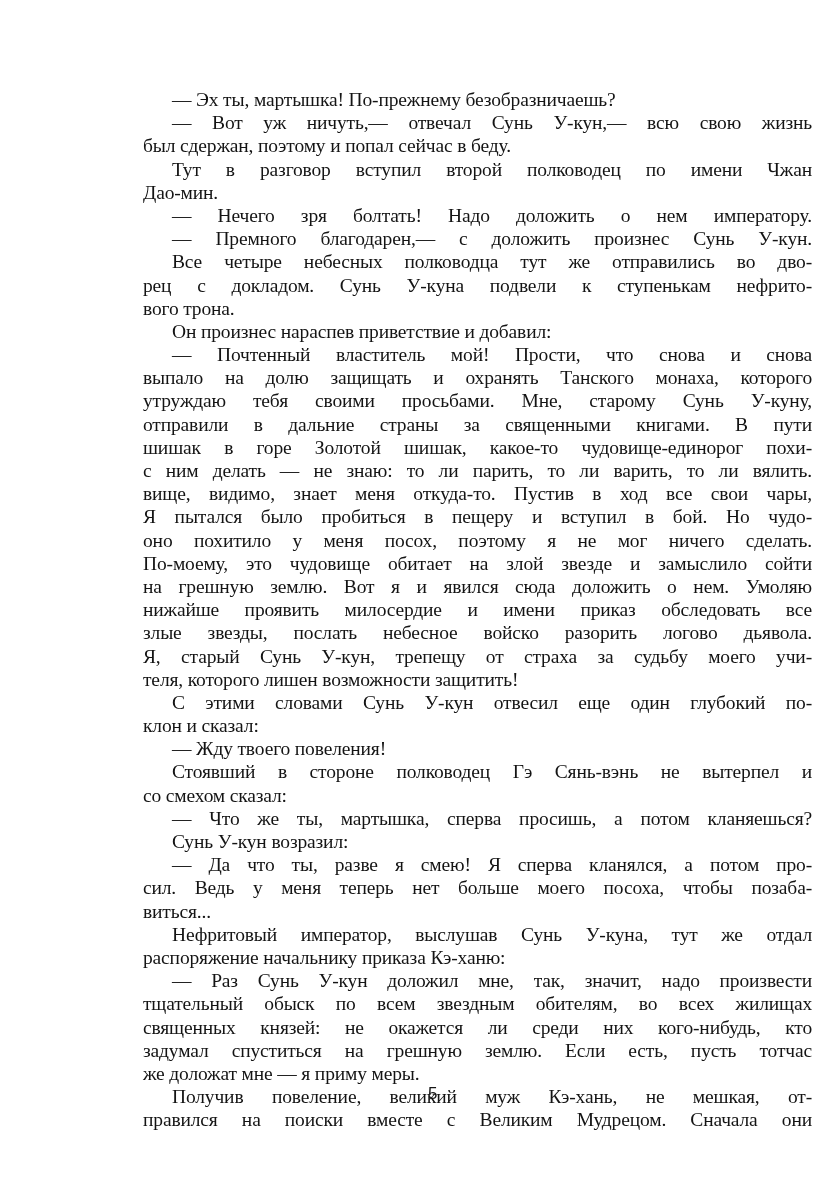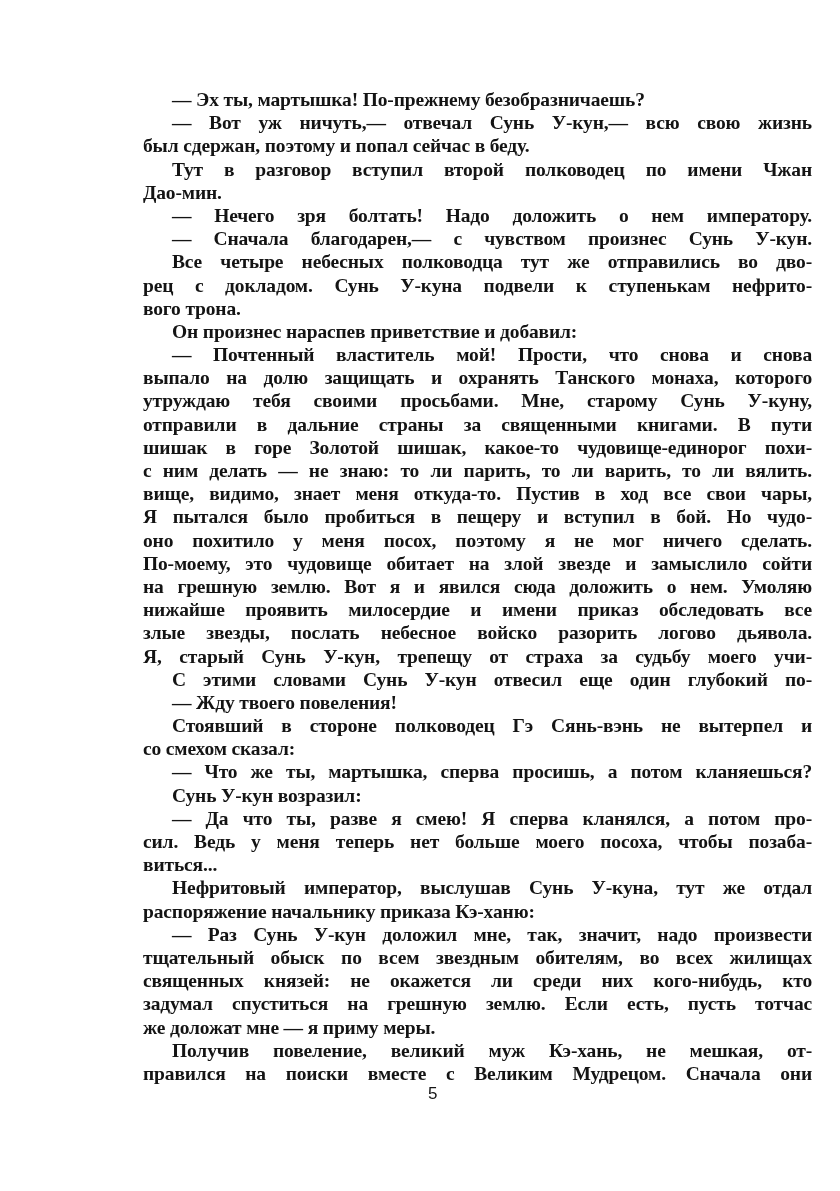--- a/index.html
+++ b/index.html
@@ -8,60 +8,62 @@
     position: absolute; left: 0; top: 0; width: 840px; height: 1191px; background: #ffffff;
   }
   .text-block {
     position: absolute; left: 143px; top: 88px; width: 669px;
     font-family: "Liberation Serif", serif;
     font-size: 19.5px; line-height: 23.2px; color: #141414;
     letter-spacing: -0.15px;
   }
   .line {
     display: block; height: 23.2px; white-space: nowrap;
-    text-align: justify; text-align-last: justify; overflow: visible; font-weight: bold;
+    text-align: justify; text-align-last: justify; overflow: visible;
   }
   .line.indent { padding-left: 29px; }
   .line.last { text-align-last: left; }
   .page-number {
     position: absolute; left: 428px; top: 1084px;
     font-family: "Liberation Sans", sans-serif; font-size: 17px; color: #141414;
   }
 </style>
 </head>
 <body>
 
 <div class="page">
   <div class="text-block" id="text-block">
       <span class="line indent last">— Эх  ты, мартышка! По-прежнему безобразничаешь?</span>
       <span class="line indent">— Вот уж ничуть,— отвечал Сунь У-кун,— всю свою жизнь</span>
       <span class="line last">был сдержан, поэтому и попал сейчас в беду.</span>
       <span class="line indent">Тут в разговор вступил второй полководец по имени Чжан</span>
       <span class="line last">Дао-мин.</span>
       <span class="line indent">— Нечего зря болтать! Надо доложить о нем императору.</span>
-      <span class="line indent">— Сначала благодарен,— с чувством произнес Сунь У-кун.</span>
+      <span class="line indent">— Премного благодарен,— с доложить произнес Сунь У-кун.</span>
       <span class="line indent">Все четыре небесных полководца тут же отправились во дво-</span>
       <span class="line">рец с докладом. Сунь У-куна подвели к ступенькам нефрито-</span>
       <span class="line last">вого трона.</span>
       <span class="line indent last">Он произнес нараспев приветствие и добавил:</span>
       <span class="line indent">— Почтенный властитель мой! Прости, что снова и снова</span>
       <span class="line">выпало на долю защищать и охранять Танского монаха, которого</span>
       <span class="line">утруждаю тебя своими просьбами. Мне, старому Сунь У-куну,</span>
       <span class="line">отправили в дальние страны за священными книгами. В пути</span>
       <span class="line">шишак в горе Золотой шишак, какое-то чудовище-единорог похи-</span>
       <span class="line">с ним делать — не знаю: то ли парить, то ли варить, то ли вялить.</span>
       <span class="line">вище, видимо, знает меня откуда-то. Пустив в ход все свои чары,</span>
       <span class="line">Я пытался было пробиться в пещеру и вступил в бой. Но чудо-</span>
       <span class="line">оно похитило у меня посох, поэтому я не мог ничего сделать.</span>
       <span class="line">По-моему, это чудовище обитает на злой звезде и замыслило сойти</span>
       <span class="line">на грешную землю. Вот я и явился сюда доложить о нем. Умоляю</span>
       <span class="line">нижайше проявить милосердие и имени приказ обследовать  все</span>
       <span class="line">злые звезды, послать небесное войско разорить логово дьявола.</span>
       <span class="line">Я, старый Сунь У-кун, трепещу от страха за судьбу моего учи-</span>
+      <span class="line last">теля, которого лишен возможности защитить!</span>
       <span class="line indent">С этими словами Сунь У-кун отвесил еще один глубокий по-</span>
+      <span class="line last">клон и сказал:</span>
       <span class="line indent last">— Жду твоего повеления!</span>
       <span class="line indent">Стоявший в стороне полководец Гэ Сянь-вэнь не вытерпел и</span>
       <span class="line last">со смехом сказал:</span>
       <span class="line indent">— Что же ты, мартышка, сперва просишь, а потом кланяешься?</span>
       <span class="line indent last">Сунь У-кун возразил:</span>
       <span class="line indent">— Да что ты, разве я смею! Я сперва кланялся, а потом про-</span>
       <span class="line">сил. Ведь у меня теперь нет больше моего посоха, чтобы позаба-</span>
       <span class="line last">виться...</span>
       <span class="line indent">Нефритовый император, выслушав Сунь У-куна, тут же отдал</span>
       <span class="line last">распоряжение начальнику приказа Кэ-ханю:</span>

